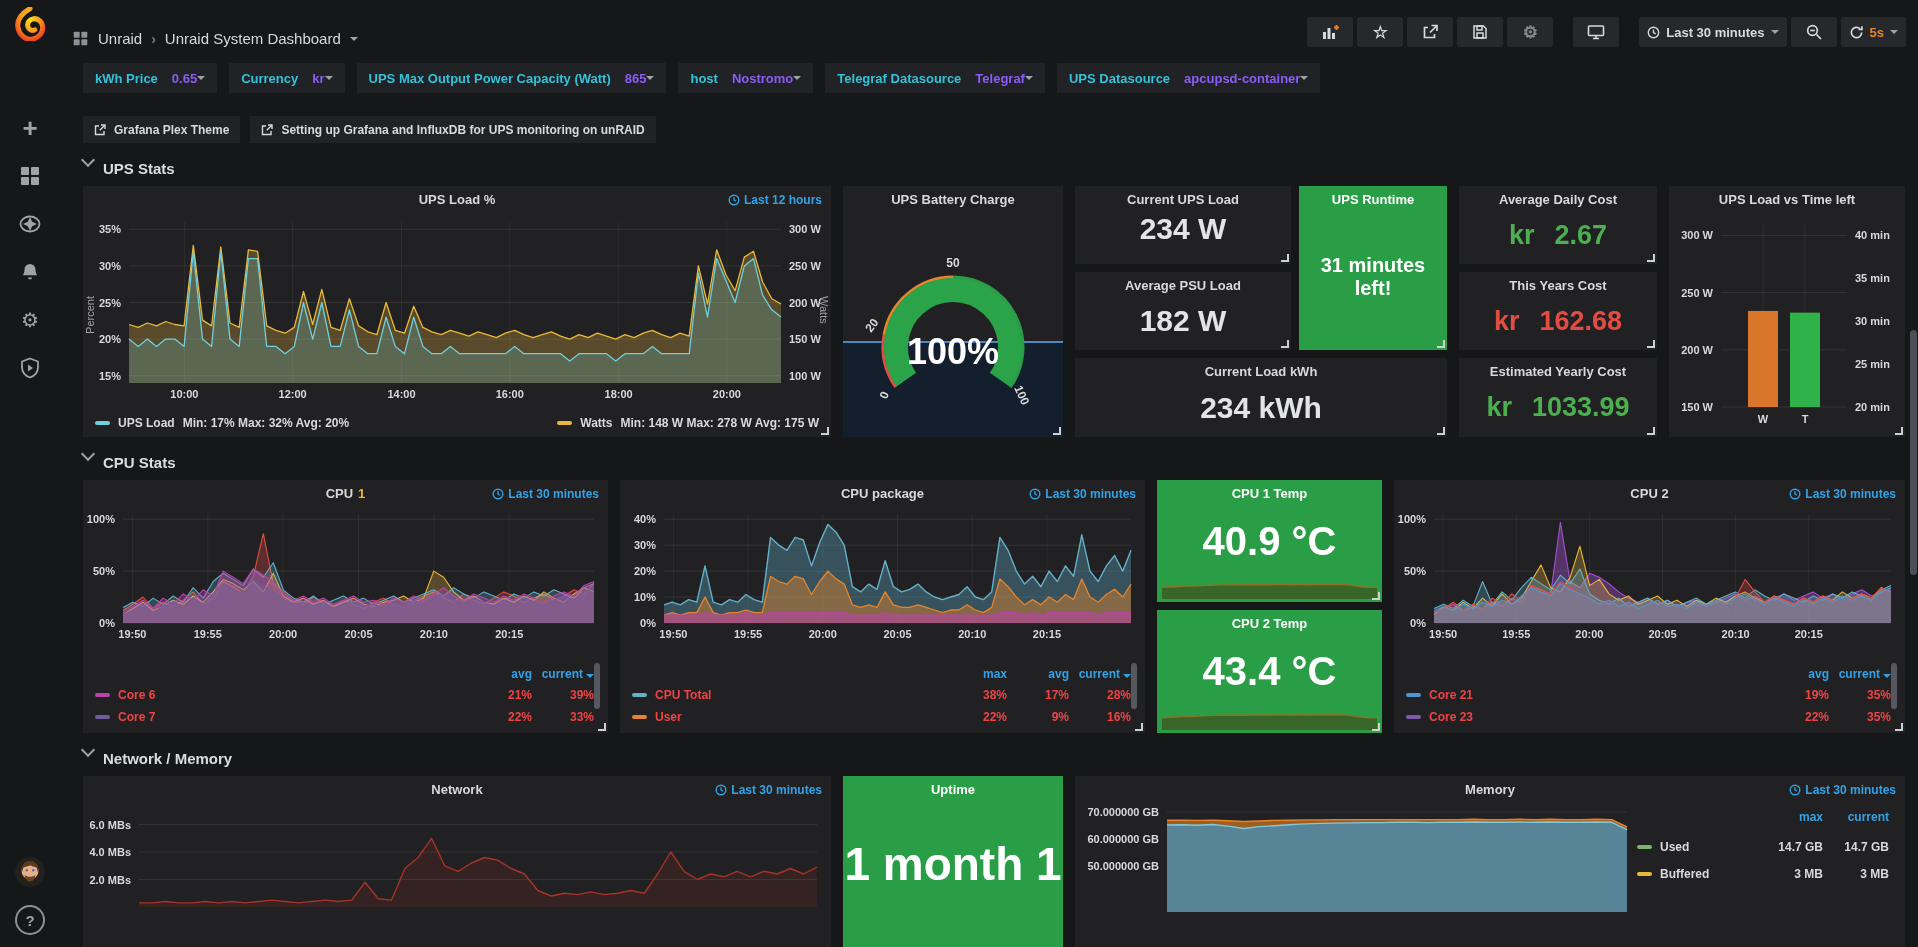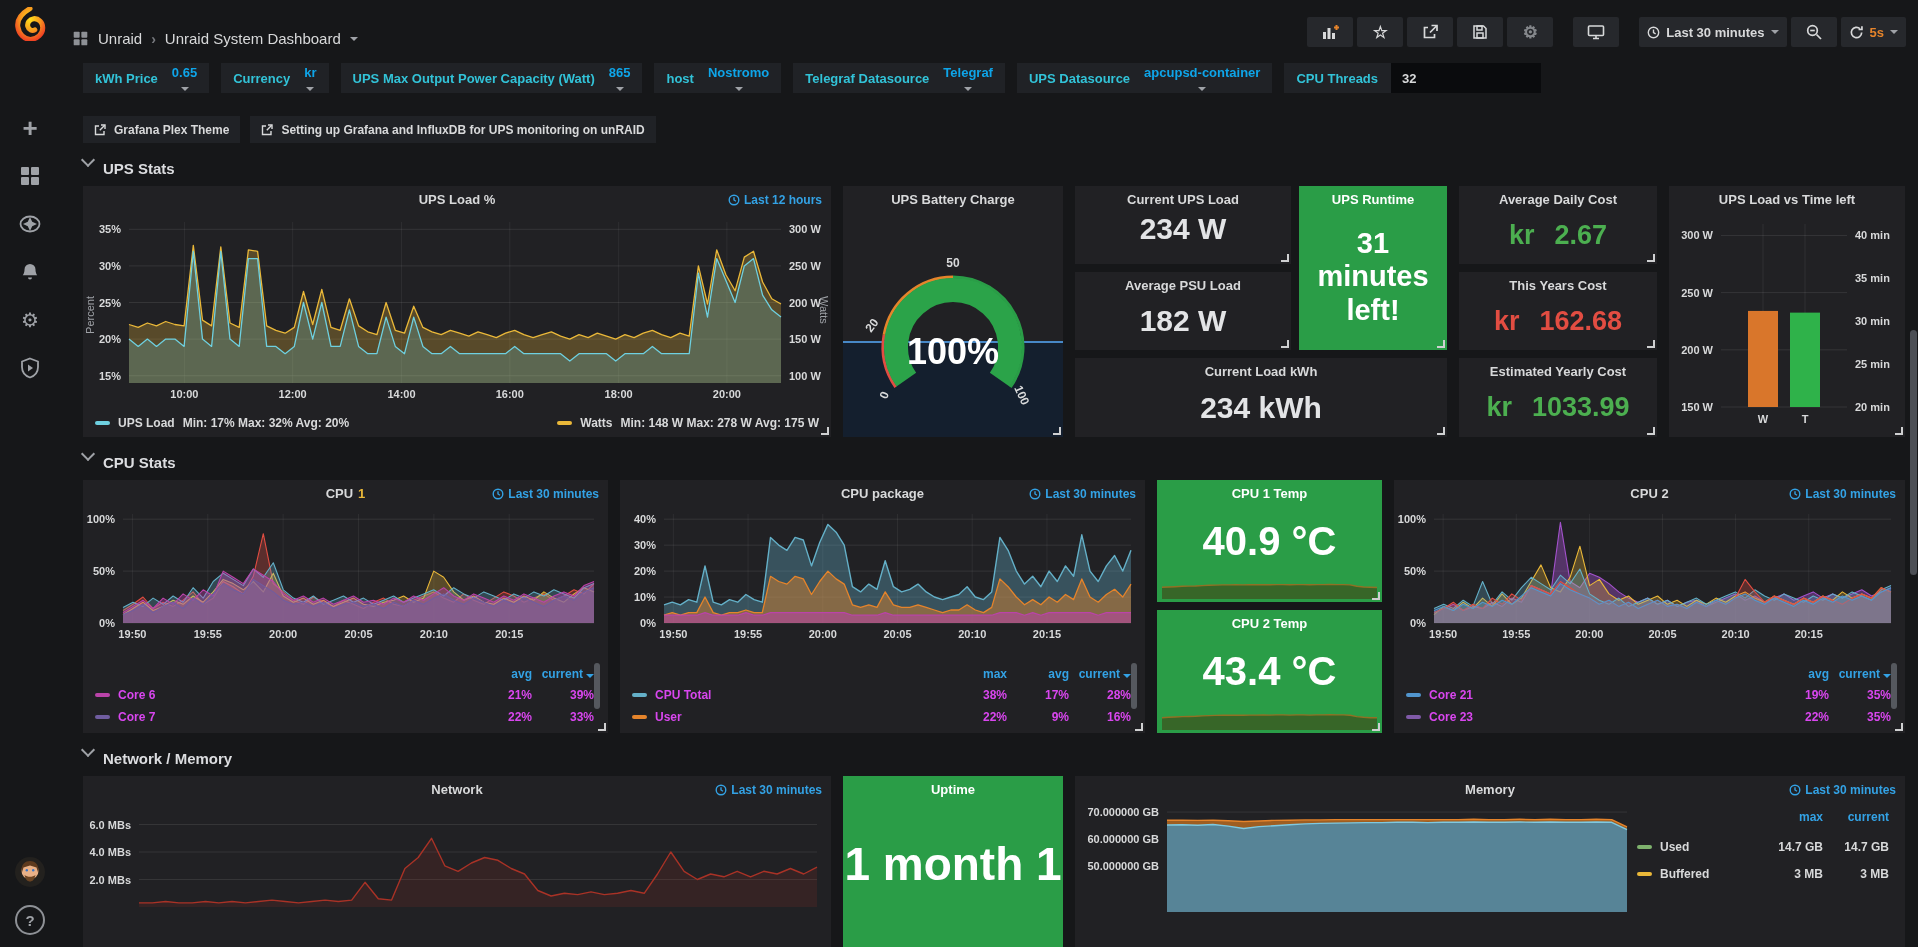--- a/index.html
+++ b/index.html
@@ -24,21 +24,21 @@
   .side-item{width:60px;height:48px;display:flex;align-items:center;justify-content:center;color:#9fa2a7;cursor:pointer;}
   .side-item:first-child{margin-top:57px;}
   .plus-glyph{font-size:26px;font-weight:700;color:#9fa2a7;line-height:1;}
   .side-bottom{position:absolute;bottom:12px;left:0;width:60px;display:flex;flex-direction:column;align-items:center;gap:14px;}
   .help-circle{width:26px;height:26px;border:2px solid #8e9196;border-radius:50%;display:flex;align-items:center;justify-content:center;font-size:15px;font-weight:700;color:#9fa2a7;cursor:pointer;}
   
   .content{position:absolute;left:60px;top:47px;right:0;bottom:0;padding:16px 13px 0 23px;}
   .var-row{display:flex;gap:12px;flex-wrap:nowrap;}
   .var-chip{display:flex;align-items:center;background:#202226;height:30px;padding:0 12px;gap:14px;white-space:nowrap;}
   .var-label{color:#32c3d8;font-size:13px;font-weight:700;}
-  .var-value{color:#0ea5e9;font-size:13px;font-weight:700;display:flex;align-items:center;gap:7px;cursor:pointer;flex-direction:column;}
+  .var-value{color:#8b5cf6;font-size:13px;font-weight:700;display:flex;align-items:center;cursor:pointer;}
   .var-input{background:#0a0b0d;height:30px;display:flex;align-items:center;padding:0 11px;min-width:128px;font-size:13px;font-weight:700;color:#d8d9da;}
   .links-row{display:flex;gap:10px;margin-top:23px;}
   .link-chip{display:flex;align-items:center;gap:8px;background:#202226;height:27px;padding:0 11px;font-size:12px;font-weight:700;color:#d8d9da;cursor:pointer;}
   .section{display:flex;gap:10px;margin:17px 0 9px 0;font-size:15px;font-weight:700;color:#dcdde0;cursor:pointer;}
   .chev{width:8px;height:8px;border-left:2px solid #9fa2a7;border-bottom:2px solid #9fa2a7;transform:rotate(-45deg);margin-top:-5px;}
   .row{display:flex;gap:12px;}
   .col{display:flex;flex-direction:column;gap:8px;}
   
   .panel{position:relative;background:#212124;flex-shrink:0;}
   .panel:after{content:"";position:absolute;right:2px;bottom:2px;width:6px;height:6px;border-right:2px solid #cfd0d1;border-bottom:2px solid #cfd0d1;}
@@ -54,21 +54,21 @@
   .ylab{position:absolute;font-size:11px;color:#9fa2a7;writing-mode:vertical-lr;}
   .ylab-left{left:1px;top:44%;transform:rotate(180deg);}
   .ylab-right{right:1px;top:44%;}
   
   .legend-ups{position:absolute;left:12px;right:12px;bottom:7px;display:flex;justify-content:space-between;font-size:12px;font-weight:700;color:#d8d9da;}
   .legend-item{display:flex;align-items:center;gap:8px;cursor:pointer;}
   .marker{width:15px;height:4px;border-radius:2px;display:inline-block;flex-shrink:0;}
   .lt{position:absolute;left:12px;right:14px;bottom:5px;font-size:12px;font-weight:700;}
   .lt-head{display:flex;justify-content:flex-end;align-items:center;color:#33a2e5;height:21px;}
   .lt-col{width:62px;text-align:right;}
-  .lt-row{display:flex;align-items:center;height:22px;color:#d946ef;}
+  .lt-row{display:flex;align-items:center;height:22px;color:#ef4444;}
   .lt-series{flex:1;display:flex;align-items:center;gap:8px;cursor:pointer;}
   .sort-caret{width:0;height:0;border-left:4px solid transparent;border-right:4px solid transparent;border-top:4px solid #33a2e5;display:inline-block;margin-left:3px;}
   .legend-thumb{position:absolute;right:-6px;top:0;width:6px;height:46px;background:#55585e;border-radius:3px;cursor:pointer;}
   
   .mem-legend{position:absolute;right:16px;top:30px;width:252px;font-size:12px;font-weight:700;}
   .mem-legend .lt-col{width:66px;}
   .mem-row{display:flex;align-items:flex-end;height:27px;color:#d8d9da;}
   
   .gauge-navy{position:absolute;left:0;right:0;bottom:0;background:#141f2e;}
   .gauge-line{position:absolute;left:0;right:0;height:2px;background:#4788c7;}
@@ -253,24 +253,20 @@
             <span>Telegraf</span>
             <i class="caret"></i>
           </span>
       </div>
       <div class="var-chip">
         <span class="var-label">UPS Datasource</span>
         <span class="var-value">
             <span>apcupsd-container</span>
             <i class="caret"></i>
           </span>
-      </div>
-      <div class="var-chip" style="padding-right:0;gap:0">
-        <span class="var-label" style="margin-right:13px">CPU Threads</span>
-        <span class="var-input">32</span>
       </div>
     </div>
 
     <div class="links-row">
       <div class="link-chip">
         <svg width="12" height="12" viewBox="0 0 12 12" fill="none" stroke="#d8d9da" stroke-width="1.4">
           <path d="M5 2H1.5v8.5H10V7"></path>
             <path d="M7 1h4v4"></path>
             <path d="M10.7 1.3L5.8 6.2"></path>
         </svg>
@@ -376,21 +372,21 @@
         <div class="panel">
           <div class="p-title">
               <span>Current UPS Load</span>
             </div>
           <div class="stat-value" style="top:24px;bottom:16px;font-size:30px">234 W</div>
         </div>
         <div class="panel green" style="grid-column:2;grid-row:1/3">
           <div class="p-title">
               <span>UPS Runtime</span>
             </div>
-          <div class="stat-value" style="top:26px;bottom:8px;font-size:29px;line-height:1.15;text-align:center;padding:0 14px">31 minutes left!</div>
+          <div class="stat-value" style="top:26px;bottom:8px;font-size:20px;line-height:1.15;text-align:center;padding:0 14px">31 minutes left!</div>
         </div>
         <div class="panel" style="grid-column:1;grid-row:2">
           <div class="p-title">
               <span>Average PSU Load</span>
             </div>
           <div class="stat-value" style="top:24px;bottom:4px;font-size:30px">182 W</div>
         </div>
         <div class="panel" style="grid-column:1/3;grid-row:3">
           <div class="p-title">
               <span>Current Load kWh</span>

